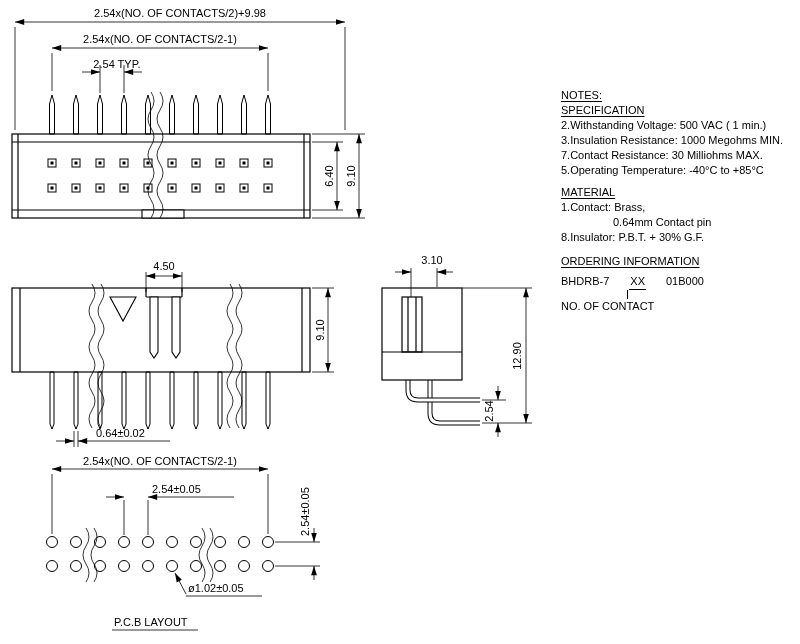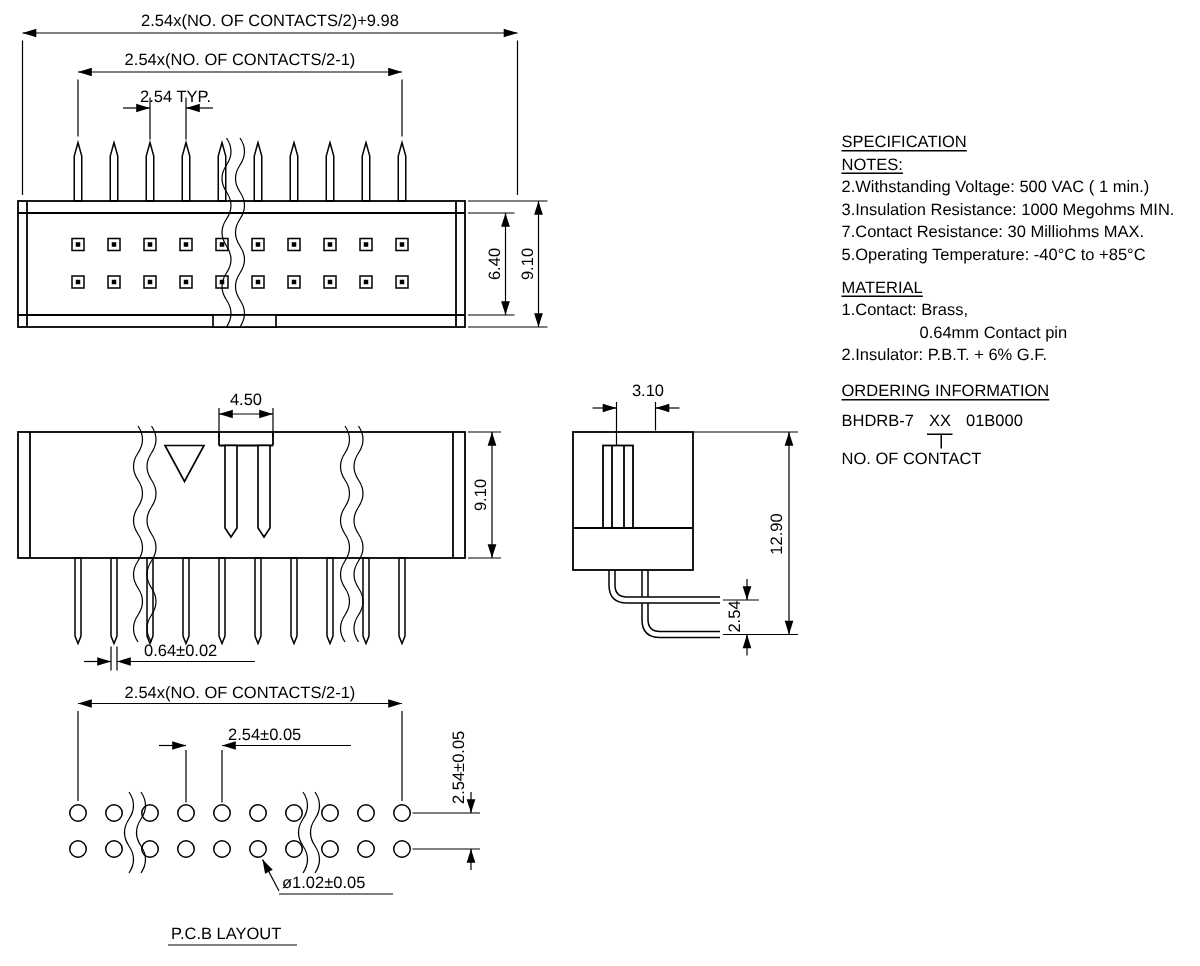--- a/index.html
+++ b/index.html
@@ -12,21 +12,21 @@
   .brk{fill:none;stroke:#000;stroke-width:0.8;}
   .dt{font-family:"Liberation Sans",sans-serif;font-size:11px;fill:#000;}
   .pout{fill:none;stroke:#000;stroke-width:5;}
   .pin{fill:none;stroke:#fff;stroke-width:3;}
   .notes{position:absolute;left:561px;top:88px;width:239px;font-size:11px;
          line-height:15px;white-space:nowrap;}
   .heading{text-decoration:underline;text-underline-offset:2px;}
   .gap{height:7px;} .gap2{height:9px;}
   .indent{padding-left:52px;}
   .ord-code{margin-top:5px;}
-  .ord-var{display:inline-block;border-bottom:1px solid #000;margin:0 9px;padding:0 1px;}
+  .ord-var{display:inline-block;border-bottom:1px solid #000;margin:0 20px;padding:0 1px;}
   .ord-tick{width:0;height:9px;border-left:1px solid #000;margin-left:66px;}
   .ord-note{margin-left:0;}
 </style>
 </head>
 <body>
 
 <svg width="800" height="644" viewBox="0 0 800 644">
   <defs>
     <marker id="arr" viewBox="0 0 10 8" refX="9.5" refY="4" markerWidth="10" markerHeight="8" orient="auto-start-reverse" markerUnits="userSpaceOnUse">
       <path d="M0.3,1.1 L9.5,4 L0.3,6.9 Z" fill="#000"></path>
@@ -250,31 +250,31 @@
       <text class="dt" x="188" y="592" text-anchor="start">ø1.02±0.05</text>
     </g>
     <g>
       <text class="dt" x="114" y="626" text-anchor="start">P.C.B LAYOUT</text>
       <line class="ext" x1="112" y1="630" x2="198" y2="630"></line>
     </g>
   </g>
 </svg>
 
 <div class="notes">
+  <div class="heading">NOTES:</div>
   <div class="heading">SPECIFICATION</div>
-  <div class="heading">NOTES:</div>
   <div>2.Withstanding Voltage: 500 VAC ( 1 min.)</div>
   <div>3.Insulation Resistance: 1000 Megohms MIN.</div>
   <div>7.Contact Resistance: 30 Milliohms MAX.</div>
   <div>5.Operating Temperature: -40°C to +85°C</div>
   <div class="gap"></div>
   <div class="heading">MATERIAL</div>
   <div>1.Contact: Brass,</div>
   <div class="indent">0.64mm Contact pin</div>
-  <div>2.Insulator: P.B.T. + 6% G.F.</div>
+  <div>8.Insulator: P.B.T. + 30% G.F.</div>
   <div class="gap2"></div>
   <div class="heading">ORDERING INFORMATION</div>
   <div class="ord-code">
     <span>BHDRB-7</span><span class="ord-var">XX</span><span>01B000</span>
   </div>
   <div class="ord-tick"></div>
   <div class="ord-note">NO. OF CONTACT</div>
 </div>
 
 </body></html>

